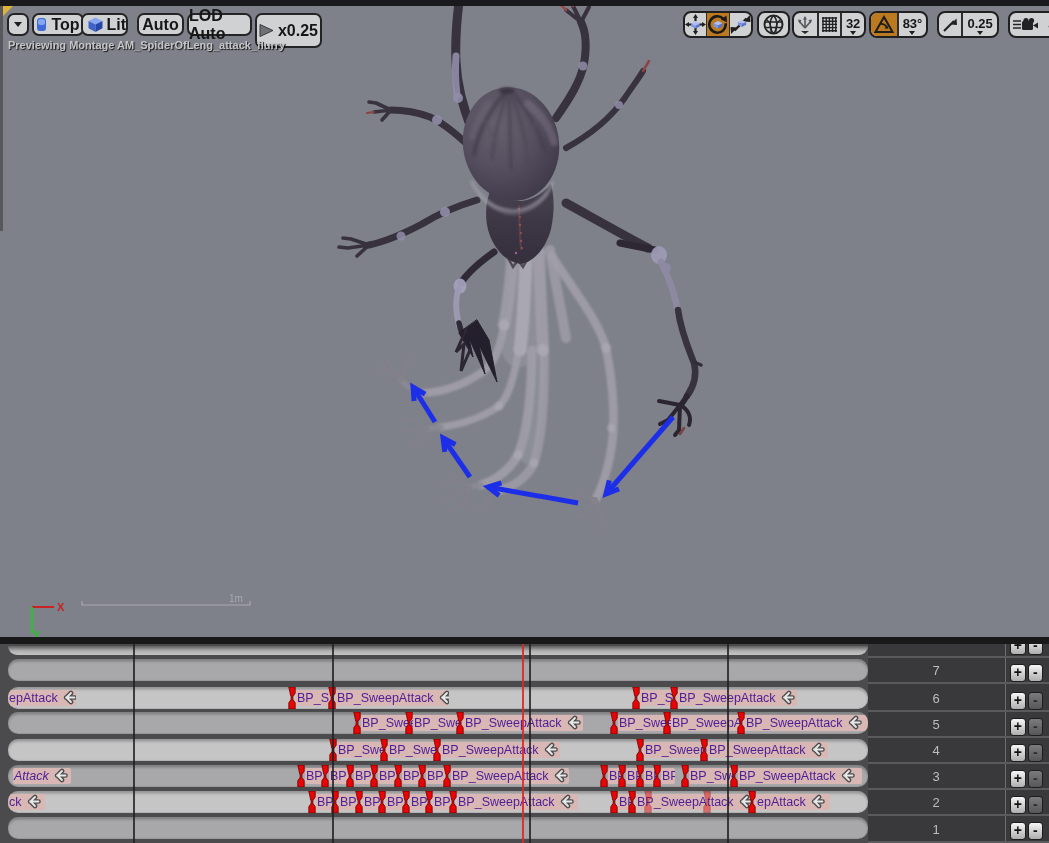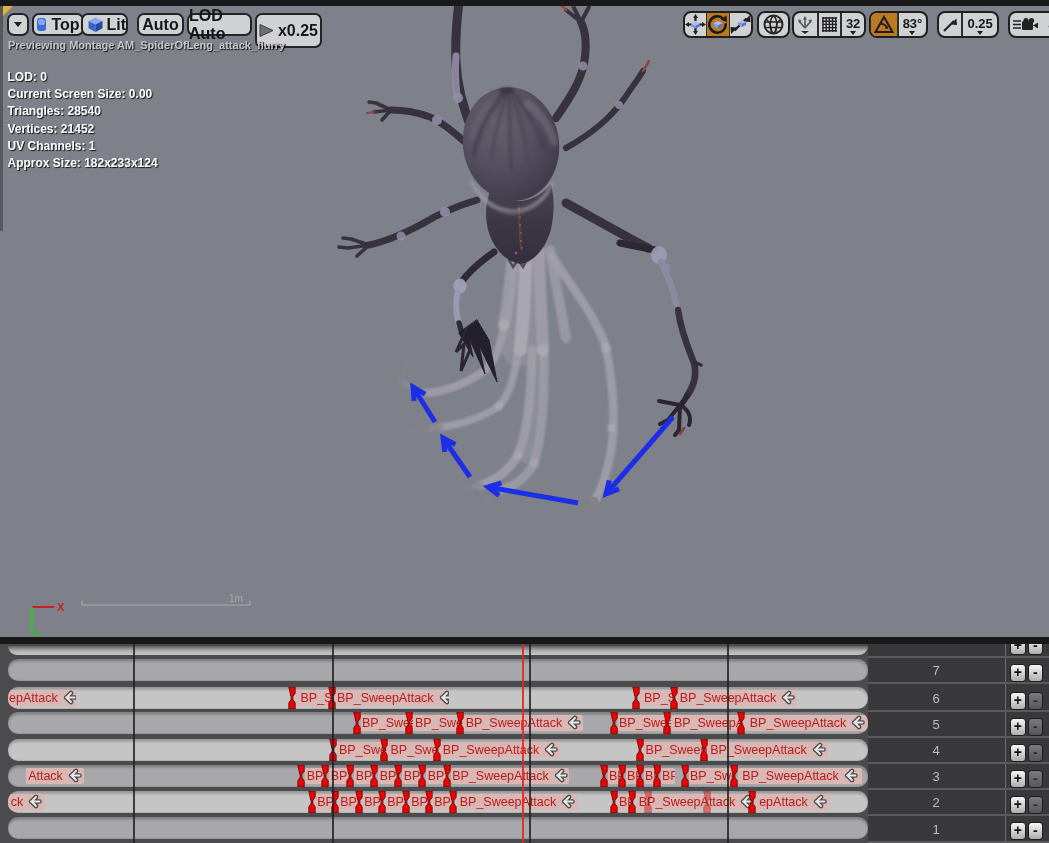--- a/index.html
+++ b/index.html
@@ -26,23 +26,23 @@
     text-shadow:1px 1px 1px rgba(0,0,0,0.85);white-space:pre;}
   #stats{left:7.5px;top:69px;color:#ffffff;font-size:12px;font-weight:bold;line-height:17.2px;
     text-shadow:1px 1px 1px rgba(0,0,0,0.85);white-space:pre;}
   
   #vpbottom{left:0;top:637px;width:1049px;height:6.5px;background:#19191a;}
   #panel{left:0;top:643.5px;width:1049px;height:199.5px;background:#4b4b4d;overflow:hidden;}
   .bar{position:absolute;left:8px;width:860px;height:22px;border-radius:10px;overflow:hidden;
     box-shadow:inset 0 2.5px 2.5px rgba(0,0,0,0.24), inset 0 -1px 1px rgba(0,0,0,0.10);}
   .blight{background:#c5c5c6;}
   .bdark{background:#a8a8aa;}
-  .nlabel{position:absolute;top:3px;height:16px;background:#d9b7b4;color:#b91c1c;
+  .nlabel{position:absolute;top:3px;height:16px;background:#d9b7b4;color:#4c1d95;
     font-size:12.5px;line-height:16px;border-radius:2px;white-space:nowrap;overflow:hidden;
-    padding:0 1px;text-align:center;}
+    padding:0 1px;}
   .rownum{position:absolute;left:868px;width:136px;text-align:center;color:#bcbcbe;font-size:13px;}
   .pm{position:absolute;width:15.5px;height:18px;border:1px solid #1c1c1c;border-radius:3.5px;
     box-sizing:border-box;text-align:center;color:#111;font-size:14px;font-weight:bold;line-height:15px;
     background:linear-gradient(#f6f6f6,#aeaeae);}
   .pmdis{background:linear-gradient(#7b7b7e,#57575a);color:#2c2c2c;}
   .vsep{position:absolute;left:1005px;width:1px;background:#6d6d70;}
 </style>
 </head>
 <body>
 <div id="stage">
@@ -336,26 +336,20 @@
         <rect x="9" y="4" width="11" height="9" rx="1.5" fill="#222"></rect>
         <circle cx="13" cy="3.5" r="2.6" fill="#222"></circle>
           <circle cx="18.5" cy="3.5" r="2.6" fill="#222"></circle>
         <polygon points="20,8.5 25,5.5 25,11.5" fill="#222"></polygon>
       </svg>
     </div>
     <div class="tcell" style="width:20px;">4</div>
   </div>
 
   <div class="abs" id="prevtext">Previewing Montage AM_SpiderOfLeng_attack_flurry</div>
-  <div class="abs" id="stats">LOD: 0
-Current Screen Size: 0.00
-Triangles: 28540
-Vertices: 21452
-UV Channels: 1
-Approx Size: 182x233x124</div>
 
   <div class="abs" id="vpbottom"></div>
   <div class="abs" id="panel">
 <div class="bar" style="top:2.1px;height:9.4px;border-radius:0 0 10px 10px;background:linear-gradient(#5f5f5f,#b2b2b2 55%,#c4c4c4);box-shadow:none;"></div>
 <div class="abs" style="left:868px;top:0;width:181px;height:199.5px;background:#39393b;"></div>
 <div class="vsep" style="top:0;height:199.5px;"></div>
 <div class="bar bdark" style="top:15.0px;">
 </div>
 <div class="rownum" style="top:19.5px;">7</div>
 <div class="pm" style="left:1010px;top:20.2px;">+</div>
@@ -469,21 +463,21 @@
           </svg></div>
 <svg class="abs" style="left:691.5px;top:0px;opacity:1.00" width="8" height="22" viewBox="0 0 8 22">
           <path d="M0.8 0 H7.2 V6.2 L5.3 9 H4.9 V13 H5.3 L7.2 15.8 V22 H0.8 V15.8 L2.7 13 H3.1 V9 H2.7 Z" fill="#e80404" stroke="#600" stroke-width="0.8"></path>
         </svg>
 </div>
 <div class="rownum" style="top:99.5px;">4</div>
 <div class="pm" style="left:1010px;top:100.2px;">+</div>
 <div class="pm pmdis" style="left:1027.5px;top:100.2px;">-</div>
 <div class="abs" style="left:868px;top:118.6px;width:181px;height:2px;background:#5a5a5c;"></div>
 <div class="bar bdark" style="top:121.1px;">
-<div class="nlabel" style="left:18px;width:56.0px;">Attack<svg style="vertical-align:-3px;margin-left:2px;" width="17" height="15" viewBox="0 0 17 15">
+<div class="nlabel" style="left:5px;width:56.0px;font-style:italic;">Attack<svg style="vertical-align:-3px;margin-left:2px;" width="17" height="15" viewBox="0 0 17 15">
             <g fill="none" stroke-linecap="round">
               <path d="M14.5 7.5 H6 M6.5 7.5 L11 3 M6.5 7.5 L11 12" stroke="#4e4e4e" stroke-width="4.6"></path>
               <path d="M14.5 7.5 H6 M6.5 7.5 L11 3 M6.5 7.5 L11 12" stroke="#e8e8e8" stroke-width="1.8"></path>
             </g>
           </svg></div>
 <div class="nlabel" style="left:297.0px;width:18.0px;">BP</div>
 <svg class="abs" style="left:289.0px;top:0px;opacity:1.00" width="8" height="22" viewBox="0 0 8 22">
           <path d="M0.8 0 H7.2 V6.2 L5.3 9 H4.9 V13 H5.3 L7.2 15.8 V22 H0.8 V15.8 L2.7 13 H3.1 V9 H2.7 Z" fill="#e80404" stroke="#600" stroke-width="0.8"></path>
         </svg>
 <div class="nlabel" style="left:321.0px;width:18.0px;">BP</div>

